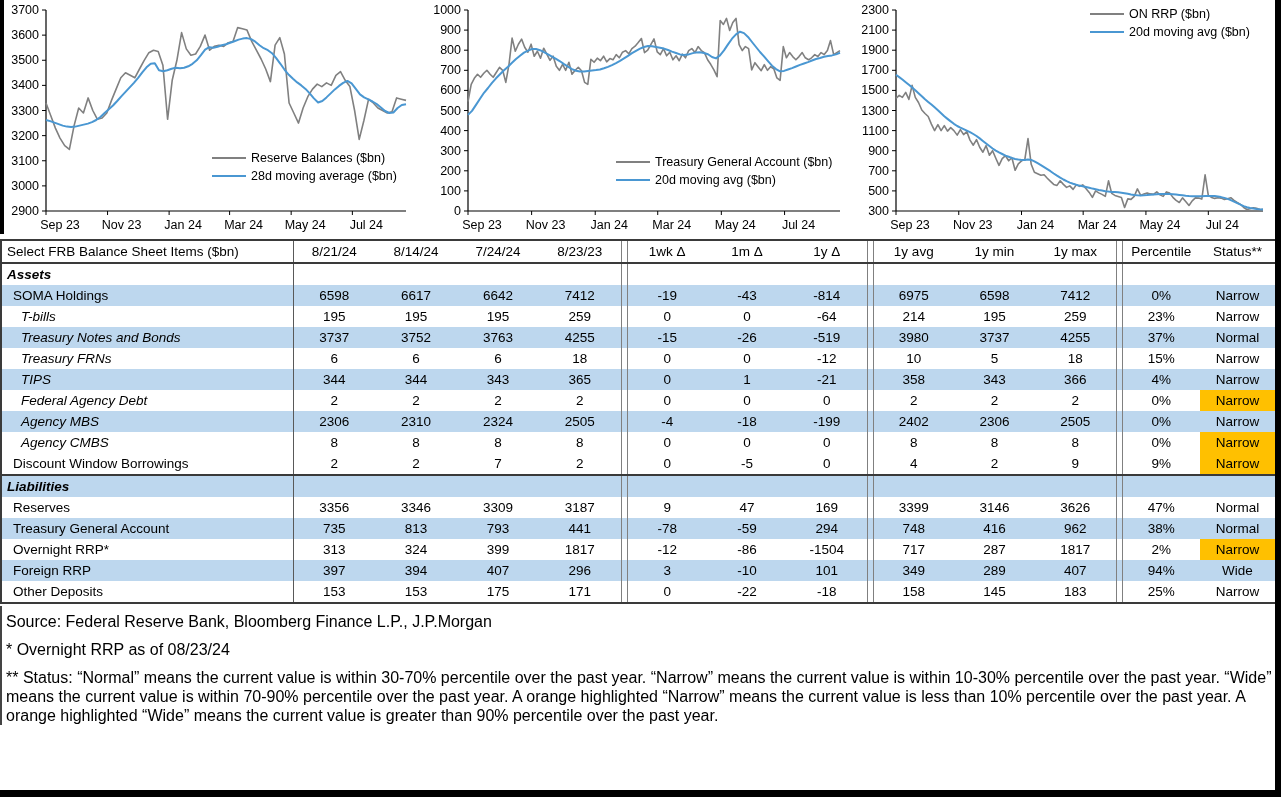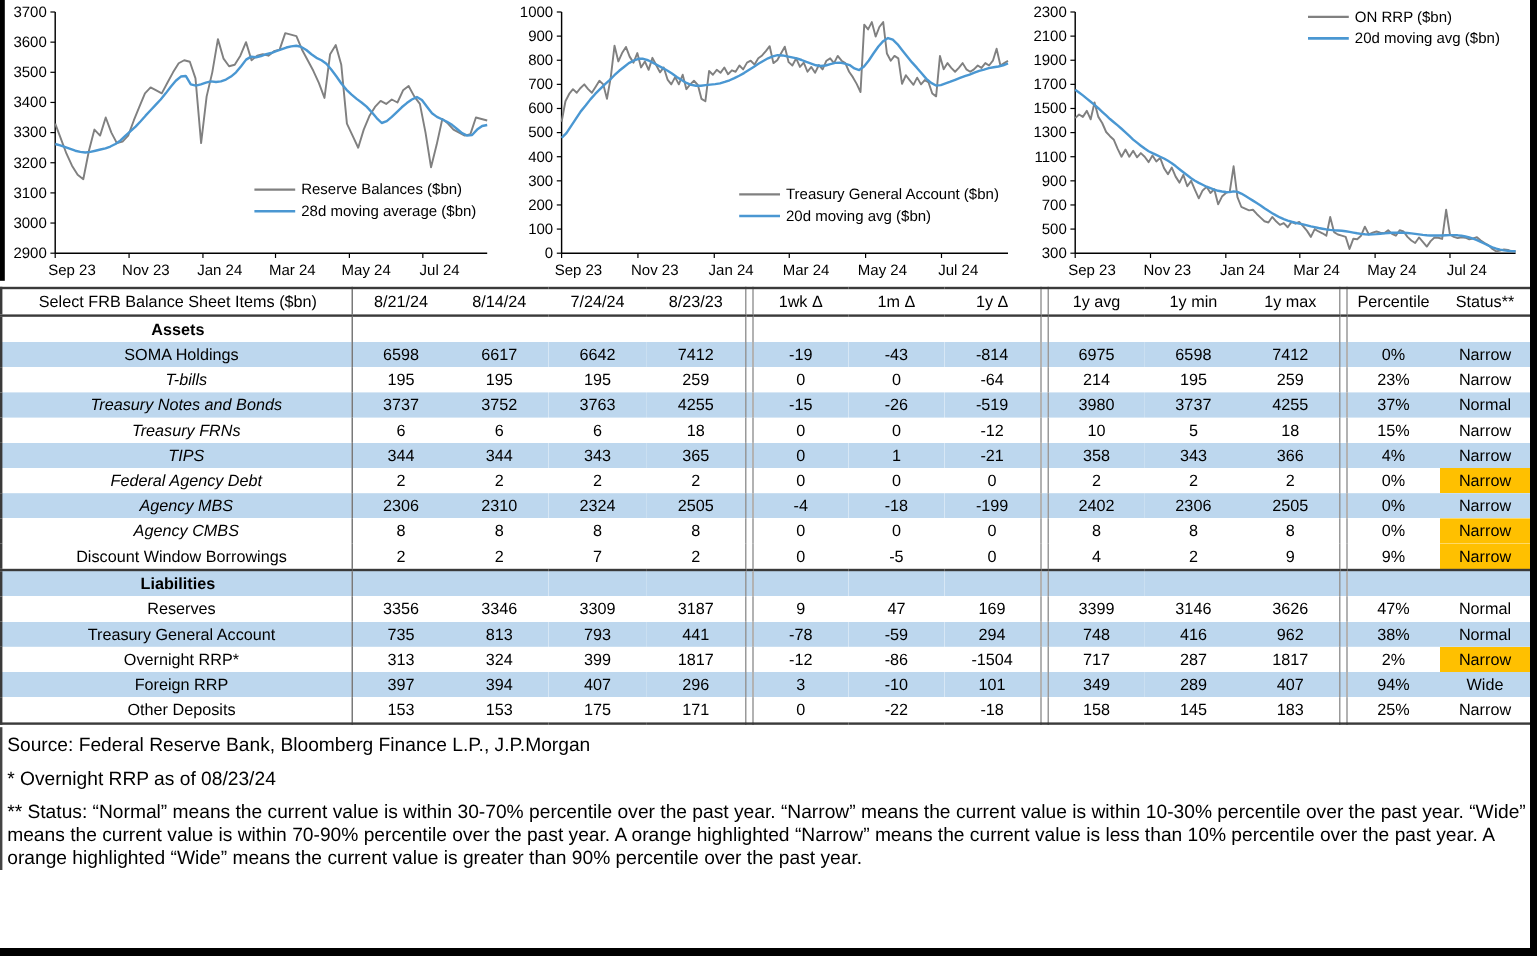--- a/index.html
+++ b/index.html
@@ -13,27 +13,27 @@
   
   .charts-row{display:flex;width:1275px;height:239px;}
   .chart-panel{flex:0 0 auto;}
   svg text{font-family:"Liberation Sans",sans-serif;font-size:12.5px;fill:#000;}
   svg .legend-label{font-size:12.5px;}
 
   
   table.bs{border-collapse:collapse;table-layout:fixed;width:1275px;margin:0;
            border:2px solid #3a3a3a;font-size:13.5px;}
   table.bs td{height:21px;padding:0 3px;text-align:center;overflow:hidden;white-space:nowrap;}
-  table.bs td.lbl{text-align:center;border-right:1px solid #595959;padding-left:5px;}
+  table.bs td.lbl{text-align:left;border-right:1px solid #595959;padding-left:5px;}
   table.bs thead td{border-bottom:2px solid #3a3a3a;}
   table.bs tr.liab td{border-top:2px solid #3a3a3a;}
   table.bs tr.shaded td{background:#BDD7EE;}
   table.bs td.gap{background:#fff;border-left:1px solid #808080;border-right:1px solid #808080;padding:0;}
   table.bs td.hl{background:#FFC000;}
-  table.bs tr.section td{font-weight:bold;}
+  table.bs tr.section td{font-weight:bold;font-style:italic;}
   .ind1{padding-left:11px !important;}
   .ind2{padding-left:19px !important;font-style:italic;}
 
   
   .footnotes{width:1271px;margin-top:2px;border-left:2px solid #444;padding:4px 0 0 4px;
              font-size:16px;line-height:19px;min-height:110px;}
   .footnotes p{margin:2px 0 9px 0;}
 </style>
 </head>
 <body>

